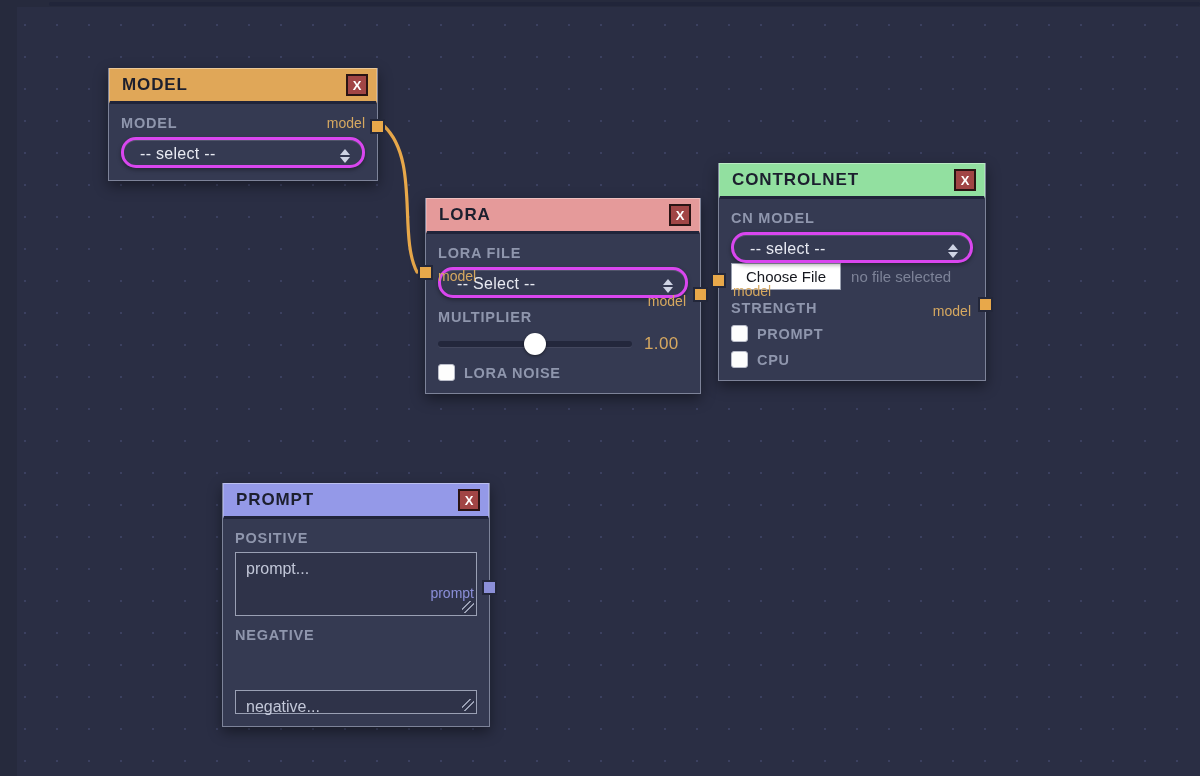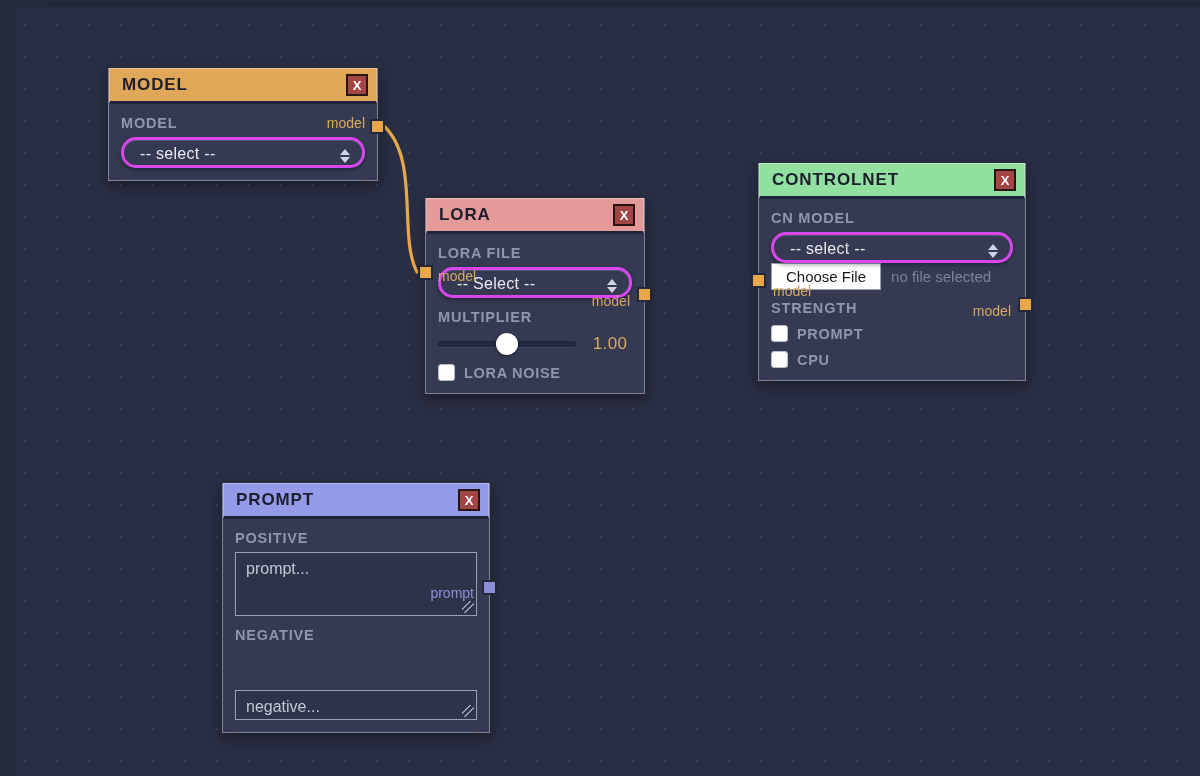--- a/index.html
+++ b/index.html
@@ -104,21 +104,21 @@
   .slider .track{
     position:absolute;left:0;right:0;top:8px;height:6px;border-radius:3px;
     background:#23273c;box-shadow:0 1px 0 rgba(255,255,255,.07);
   }
   .slider .thumb{
     position:absolute;top:0;width:22px;height:22px;border-radius:50%;
     background:#ffffff;box-shadow:0 1px 3px rgba(0,0,0,.5);
     transform:translateX(-11px);
   }
   .slider-val{
-    font-size:17px;color:#d6a860;min-width:44px;text-align:center;letter-spacing:.4px;
+    font-size:17px;color:#d6a860;min-width:44px;text-align:left;letter-spacing:.4px;
   }
 
   
   .cb-row{display:flex;align-items:center;gap:9px;margin-top:9px;cursor:pointer;}
   .cb{
     width:17px;height:17px;flex:0 0 17px;border-radius:3px;
     background:#fdfdfd;border:1px solid #b9bcc9;box-sizing:border-box;
   }
   .cb-label{font-size:14.5px;font-weight:bold;letter-spacing:.7px;color:#8f96ad;}
 
@@ -180,21 +180,21 @@
         <span class="sel-text">-- select --</span>
         <span class="sel-arrows">
           <i class="up"></i>
             <i class="dn"></i>
         </span>
       </div>
     </div>
     <div class="port model" style="right:-8px;top:51px;"></div>
   </div>
 
-  <div class="node" id="node-lora" style="left:425px;top:198px;width:220px;">
+  <div class="node" id="node-lora" style="left:425px;top:198px;width:276px;">
     <div class="node-header" style="background:#e59a9a;">
       <span class="node-title">LORA</span>
       <button class="close-btn">X</button>
     </div>
     <div class="node-body">
       <span class="field-label">LORA FILE</span>
       <div class="sel">
         <span class="sel-text">-- Select --</span>
         <span class="sel-arrows">
           <i class="up"></i>
@@ -213,21 +213,21 @@
         <span class="cb"></span>
         <span class="cb-label">LORA NOISE</span>
       </div>
     </div>
     <div class="port model" style="left:-8px;top:67px;"></div>
     <span class="port-label model" style="left:12px;top:70px;">model</span>
     <div class="port model" style="right:-8px;top:89px;"></div>
     <span class="port-label model" style="right:14px;top:95px;">model</span>
   </div>
 
-  <div class="node" id="node-controlnet" style="left:758px;top:163px;width:268px;">
+  <div class="node" id="node-controlnet" style="left:718px;top:163px;width:268px;">
     <div class="node-header" style="background:#92e0a0;">
       <span class="node-title">CONTROLNET</span>
       <button class="close-btn">X</button>
     </div>
     <div class="node-body">
       <span class="field-label">CN MODEL</span>
       <div class="sel">
         <span class="sel-text">-- select --</span>
         <span class="sel-arrows">
           <i class="up"></i>
@@ -258,21 +258,21 @@
     <div class="node-header" style="background:#9499e8;">
       <span class="node-title">PROMPT</span>
       <button class="close-btn">X</button>
     </div>
     <div class="node-body">
       <span class="field-label">POSITIVE</span>
       <div class="ta" style="height:64px;">
         <span class="ph">prompt...</span>
       </div>
       <span class="field-label" style="margin-top:11px;">NEGATIVE</span>
-      <div class="ta" style="height:30px;margin-top:47px;">
+      <div class="ta" style="height:24px;margin-top:47px;">
         <span class="ph">negative...</span>
       </div>
     </div>
     <div class="port prompt" style="right:-8px;top:97px;"></div>
     <span class="port-label prompt" style="right:15px;top:102px;">prompt</span>
   </div>
 
 </div>
 
 <div id="gutter-left"></div>

